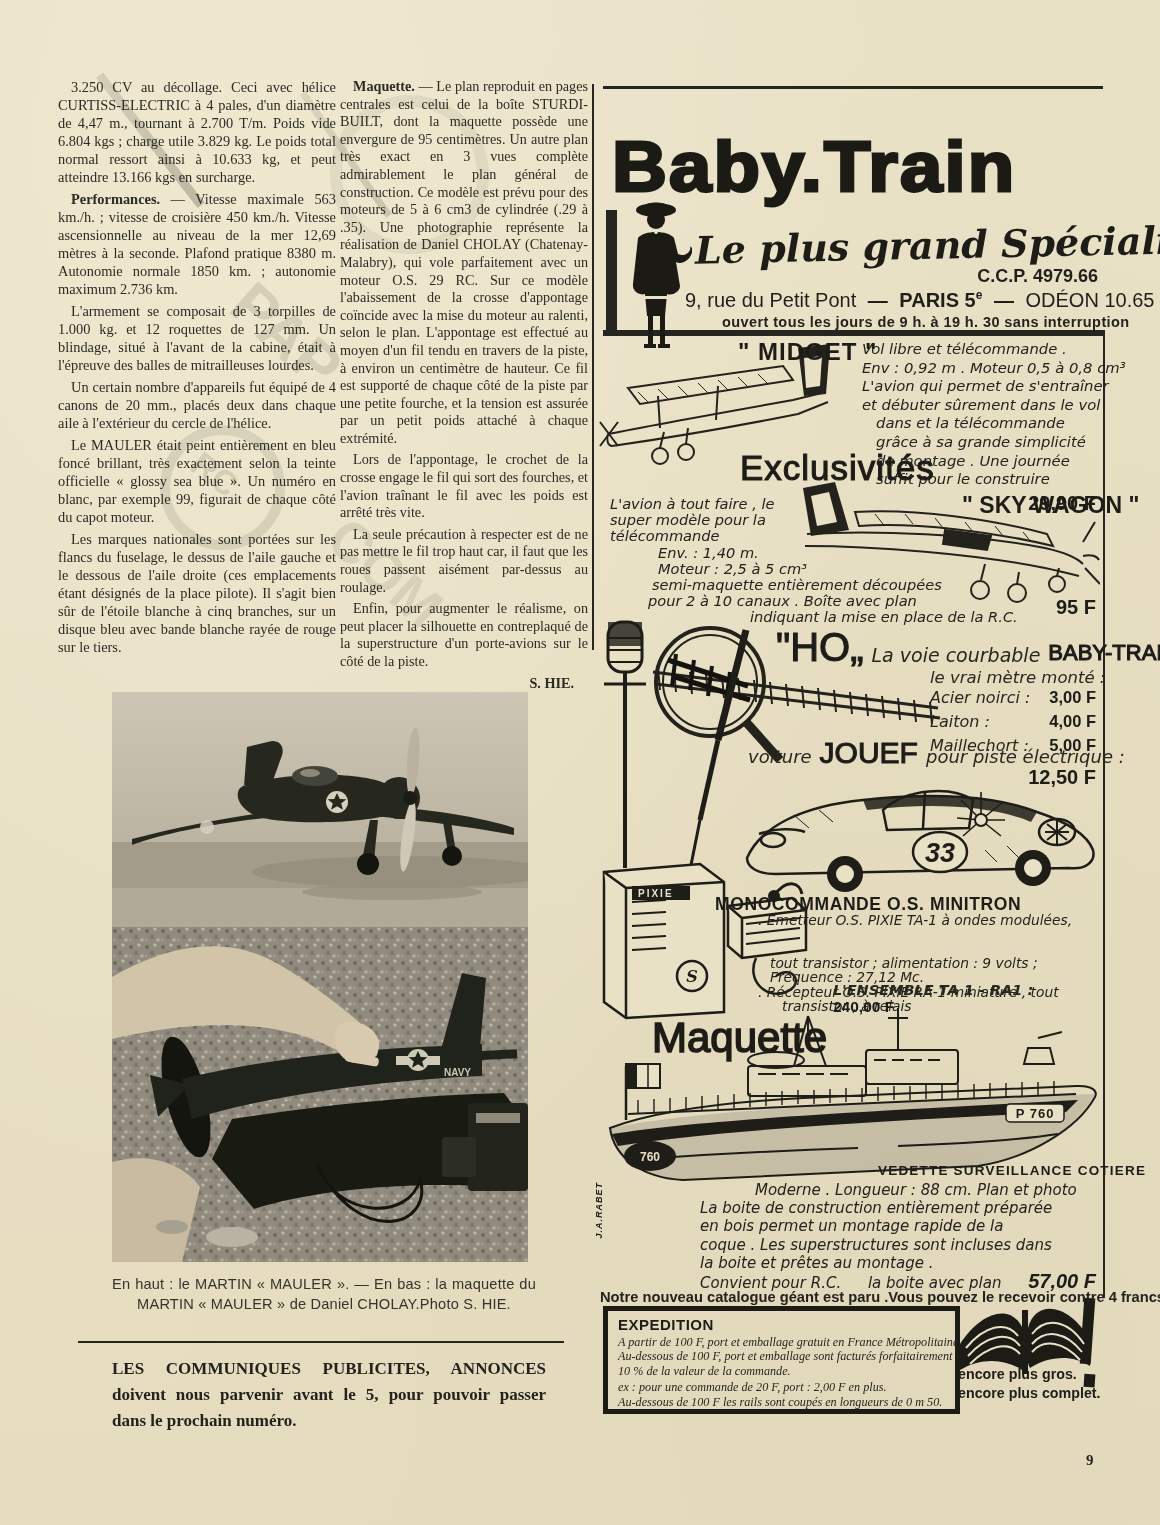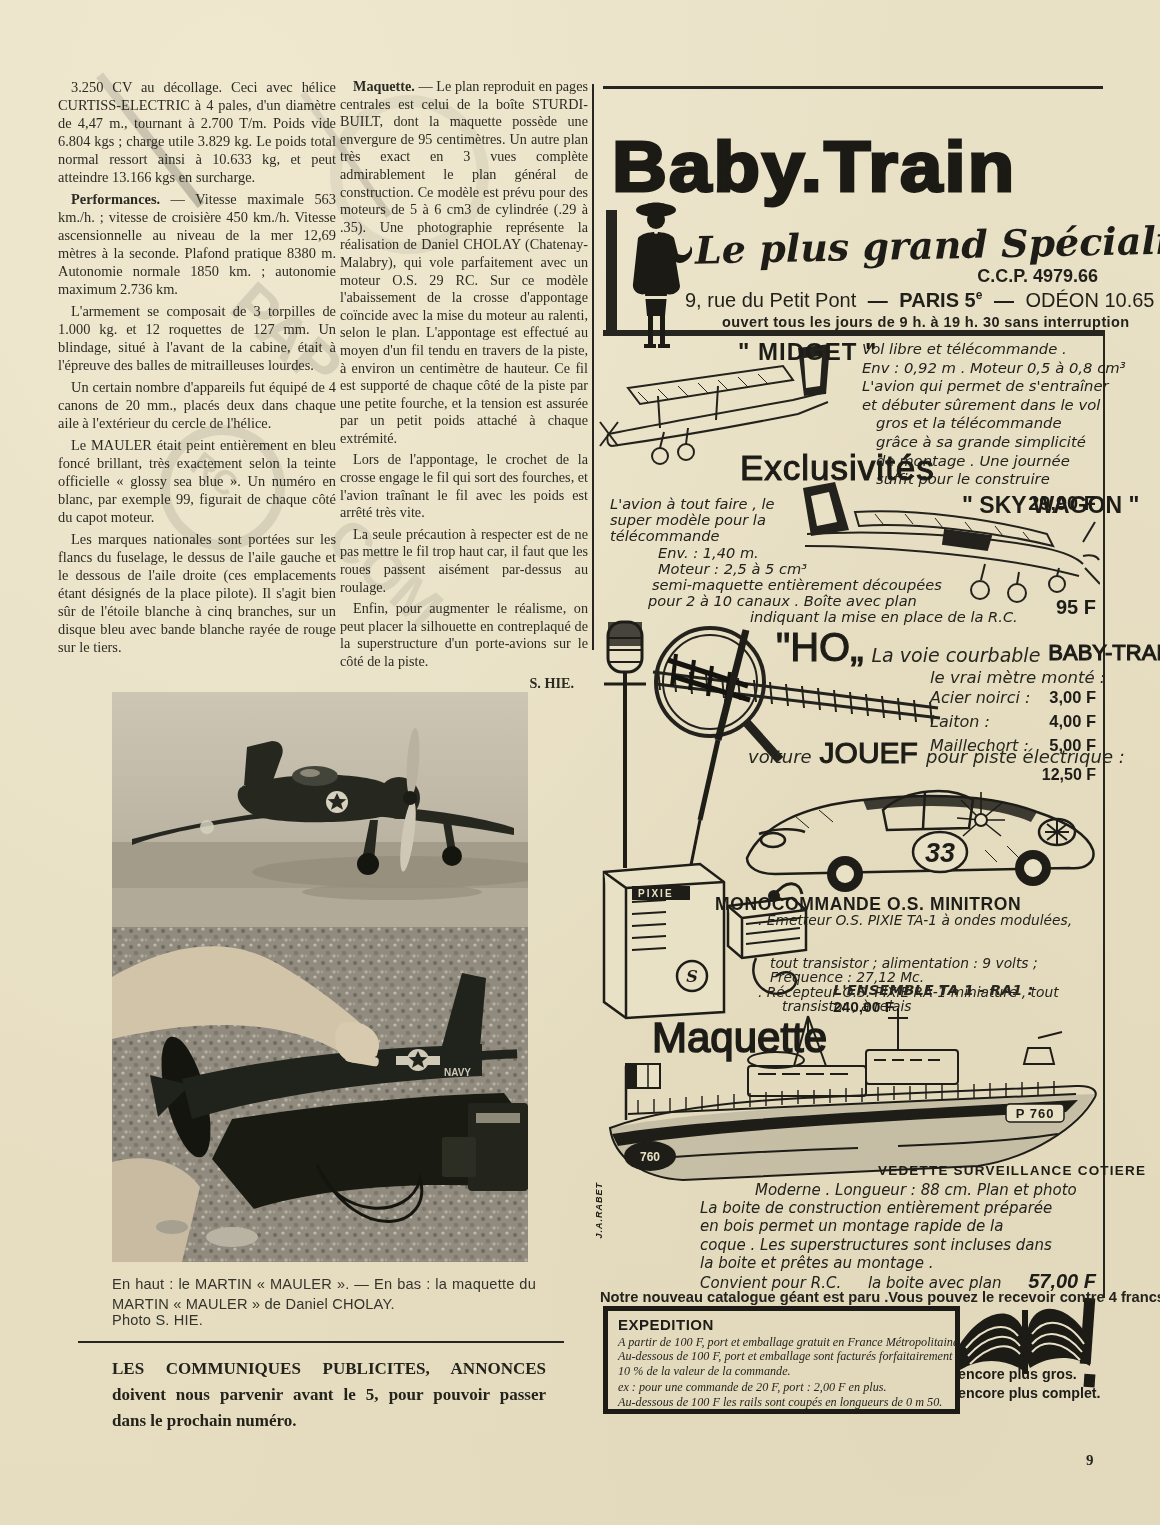--- a/index.html
+++ b/index.html
@@ -137,21 +137,21 @@
         <rect x="330" y="210" width="34" height="40" rx="3" fill="#2c2e24"></rect>
       </g>
       <rect x="364" y="186" width="44" height="10" fill="#8d8878"></rect>
       <ellipse cx="120" cy="310" rx="26" ry="10" fill="#b9b3a3"></ellipse>
       <ellipse cx="60" cy="300" rx="16" ry="7" fill="#a6a090"></ellipse>
     </svg>
   </div>
 
   <div class="abs cap txt" style="left:112px;top:1276px;width:424px;">
     <div class="jl">En haut : le MARTIN « MAULER ». — En bas : la maquette du</div>
-    <div style="display:flex;justify-content:center;margin-top:4px;flex-direction:column;">
+    <div style="display:flex;justify-content:center;margin-top:4px;">
       <span>MARTIN « MAULER » de Daniel CHOLAY.</span>
       <span>Photo S. HIE.</span>
     </div>
   </div>
 
   <div class="abs rule" style="left:78px;top:1341px;width:486px;height:2px;"></div>
 
   <div class="abs notice txt" style="left:112px;top:1356px;width:434px;">
     <div class="jl">LES COMMUNIQUES PUBLICITES, ANNONCES</div>
     <div class="jl">doivent nous parvenir avant le 5, pour pouvoir passer</div>
@@ -220,21 +220,21 @@
           <path d="M40,56 L50,66 M60,53 L70,63 M80,50 L90,60 M100,47 L110,57 M120,44 L130,54 M140,41 L150,51 M160,38 L170,48"></path>
         </g>
       </svg>
     </div>
     <div class="abs sans txt" style="left:738px;top:338px;font-size:24px;font-weight:bold;color:#1d1c17;letter-spacing:1px;">" MIDGET "</div>
     <div class="abs hand txt" style="left:862px;top:340px;width:242px;font-size:14.8px;line-height:18.6px;color:#23221c;">
       <div class="ad-line">Vol libre et télécommande .</div>
       <div class="ad-line">Env : 0,92 m . Moteur 0,5 à 0,8 cm³</div>
       <div class="ad-line">L'avion qui permet de s'entraîner</div>
       <div class="ad-line">et débuter sûrement dans le vol</div>
-      <div class="ad-line" style="padding-left:14px;">gros et la télécommande</div>
+      <div class="ad-line" style="padding-left:14px;">dans et la télécommande</div>
       <div class="ad-line" style="padding-left:14px;">grâce à sa grande simplicité</div>
       <div class="ad-line" style="padding-left:14px;">de montage . Une journée</div>
       <div class="ad-line" style="padding-left:14px;">suffit pour le construire</div>
     </div>
     <div class="abs pricebig txt" style="left:1000px;top:492px;width:96px;text-align:right;font-size:20px;">29,90 F</div>
 
     <div class="abs heavy txt" style="left:740px;top:448px;font-size:35px;letter-spacing:1px;">Exclusivités</div>
 
     <div class="abs art" style="left:795px;top:472px;">
       <svg width="305" height="135" viewBox="0 0 305 135">
@@ -309,21 +309,21 @@
         <span class="hand" style="font-size:16px;">Maillechort :</span>
         <span class="pricebig" style="font-size:16.5px;">5,00 F</span>
       </div>
     </div>
 
     <div class="abs txt" style="left:748px;top:736px;display:flex;align-items:baseline;gap:8px;white-space:nowrap;">
       <span class="hand" style="font-size:18px;">voiture</span>
       <span class="heavy" style="font-size:30px;">JOUEF</span>
       <span class="hand" style="font-size:18px;">pour piste électrique :</span>
     </div>
-    <div class="abs pricebig txt" style="left:1022px;top:766px;width:74px;text-align:right;font-size:16px;">12,50 F</div>
+    <div class="abs pricebig txt" style="left:1022px;top:766px;width:74px;text-align:right;font-size:20px;">12,50 F</div>
 
     <div class="abs art" style="left:735px;top:770px;">
       <svg width="365" height="130" viewBox="0 0 365 130">
         <g stroke="#1e1d18" stroke-width="2.5" fill="none">
           <path d="M12,88 C26,56 68,36 128,30 C198,22 262,26 302,42 C332,52 352,64 358,80 C361,92 350,100 334,98 L40,104 C24,104 12,98 12,88 Z"></path>
           <path d="M148,40 C172,18 216,16 238,30 L234,58 L152,60 Z"></path>
           <path d="M190,22 L188,58"></path>
           <path d="M24,64 C40,58 60,58 70,62"></path>
           <ellipse cx="38" cy="70" rx="12" ry="7"></ellipse>
         </g>

